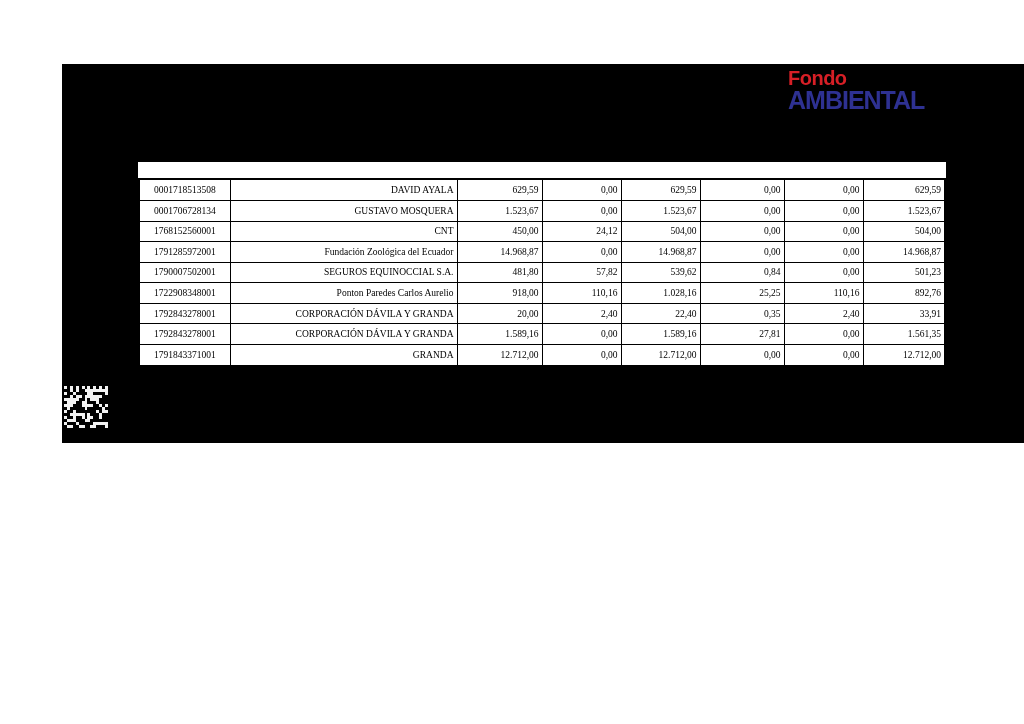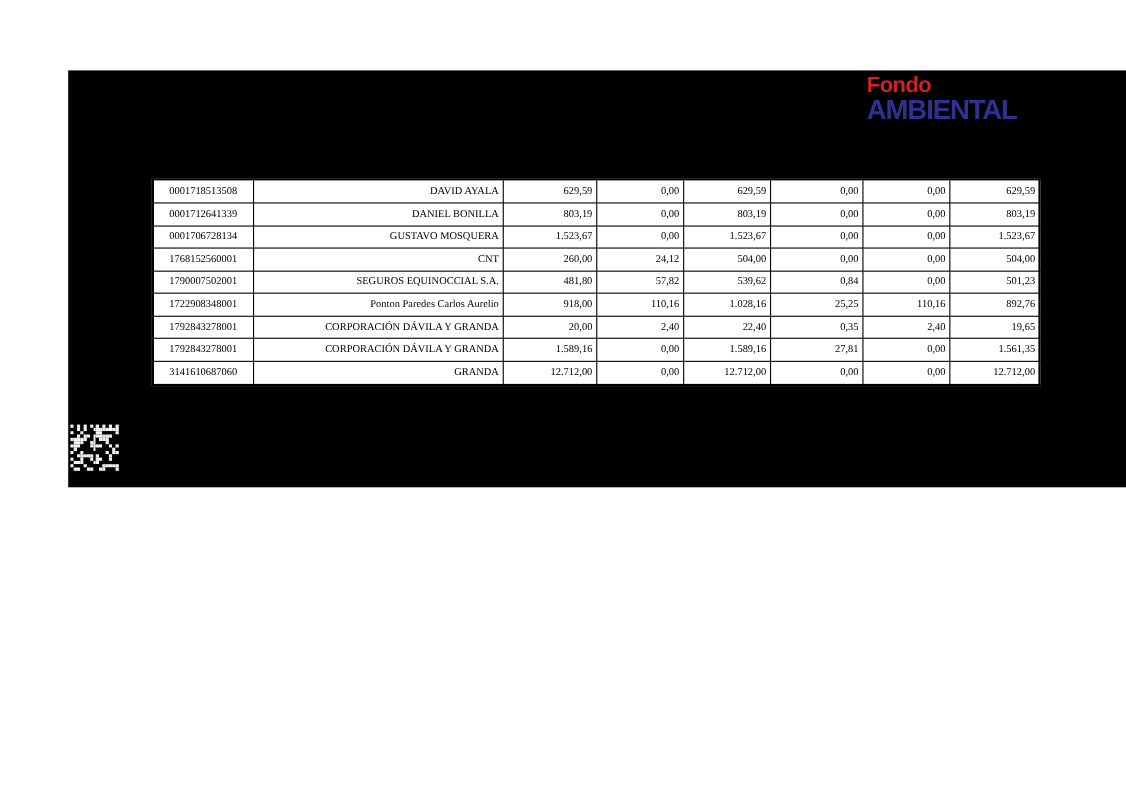--- a/index.html
+++ b/index.html
@@ -59,21 +59,21 @@
     font-size: 9.5px;
     color: #000000;
   }
   table.pay-table td {
     border: 1px solid #000000;
     padding: 0 3px;
     white-space: nowrap;
     overflow: hidden;
     height: 11px;
   }
-  table.pay-table { border: 2px solid #000000; }
+  table.pay-table { border: 2px solid #000000; margin-top: 16px; }
   td.c-id   { text-align: center; }
   td.c-name { text-align: right; }
   td.c-num  { text-align: right; }
   
   .qr {
     position: absolute;
     left: 2px; top: 322px;
     width: 44px; height: 42px;
     display: grid;
     grid-template-columns: repeat(15, 1fr);
@@ -110,48 +110,48 @@
               <td class="c-id">0001718513508</td>
               <td class="c-name">DAVID AYALA</td>
               <td class="c-num">629,59</td>
               <td class="c-num">0,00</td>
               <td class="c-num">629,59</td>
               <td class="c-num">0,00</td>
               <td class="c-num">0,00</td>
               <td class="c-num">629,59</td>
             </tr>
             <tr>
-              <td class="c-id">0001712641339</td>
-              <td class="c-name">DANIEL BONILLA</td>
-              <td class="c-num">803,19</td>
-              <td class="c-num">0,00</td>
-              <td class="c-num">803,19</td>
-              <td class="c-num">0,00</td>
-              <td class="c-num">0,00</td>
-              <td class="c-num">803,19</td>
-            </tr>
-            <tr>
               <td class="c-id">0001706728134</td>
               <td class="c-name">GUSTAVO MOSQUERA</td>
               <td class="c-num">1.523,67</td>
               <td class="c-num">0,00</td>
               <td class="c-num">1.523,67</td>
               <td class="c-num">0,00</td>
               <td class="c-num">0,00</td>
               <td class="c-num">1.523,67</td>
             </tr>
             <tr>
               <td class="c-id">1768152560001</td>
               <td class="c-name">CNT</td>
-              <td class="c-num">260,00</td>
+              <td class="c-num">450,00</td>
               <td class="c-num">24,12</td>
               <td class="c-num">504,00</td>
               <td class="c-num">0,00</td>
               <td class="c-num">0,00</td>
               <td class="c-num">504,00</td>
+            </tr>
+            <tr>
+              <td class="c-id">1791285972001</td>
+              <td class="c-name">Fundación Zoológica del Ecuador</td>
+              <td class="c-num">14.968,87</td>
+              <td class="c-num">0,00</td>
+              <td class="c-num">14.968,87</td>
+              <td class="c-num">0,00</td>
+              <td class="c-num">0,00</td>
+              <td class="c-num">14.968,87</td>
             </tr>
             <tr>
               <td class="c-id">1790007502001</td>
               <td class="c-name">SEGUROS EQUINOCCIAL S.A.</td>
               <td class="c-num">481,80</td>
               <td class="c-num">57,82</td>
               <td class="c-num">539,62</td>
               <td class="c-num">0,84</td>
               <td class="c-num">0,00</td>
               <td class="c-num">501,23</td>
@@ -167,34 +167,34 @@
               <td class="c-num">892,76</td>
             </tr>
             <tr>
               <td class="c-id">1792843278001</td>
               <td class="c-name">CORPORACIÓN DÁVILA Y GRANDA</td>
               <td class="c-num">20,00</td>
               <td class="c-num">2,40</td>
               <td class="c-num">22,40</td>
               <td class="c-num">0,35</td>
               <td class="c-num">2,40</td>
-              <td class="c-num">19,65</td>
+              <td class="c-num">33,91</td>
             </tr>
             <tr>
               <td class="c-id">1792843278001</td>
               <td class="c-name">CORPORACIÓN DÁVILA Y GRANDA</td>
               <td class="c-num">1.589,16</td>
               <td class="c-num">0,00</td>
               <td class="c-num">1.589,16</td>
               <td class="c-num">27,81</td>
               <td class="c-num">0,00</td>
               <td class="c-num">1.561,35</td>
             </tr>
             <tr>
-              <td class="c-id">3141610687060</td>
+              <td class="c-id">1791843371001</td>
               <td class="c-name">GRANDA</td>
               <td class="c-num">12.712,00</td>
               <td class="c-num">0,00</td>
               <td class="c-num">12.712,00</td>
               <td class="c-num">0,00</td>
               <td class="c-num">0,00</td>
               <td class="c-num">12.712,00</td>
             </tr>
           </tbody>
       </table>

